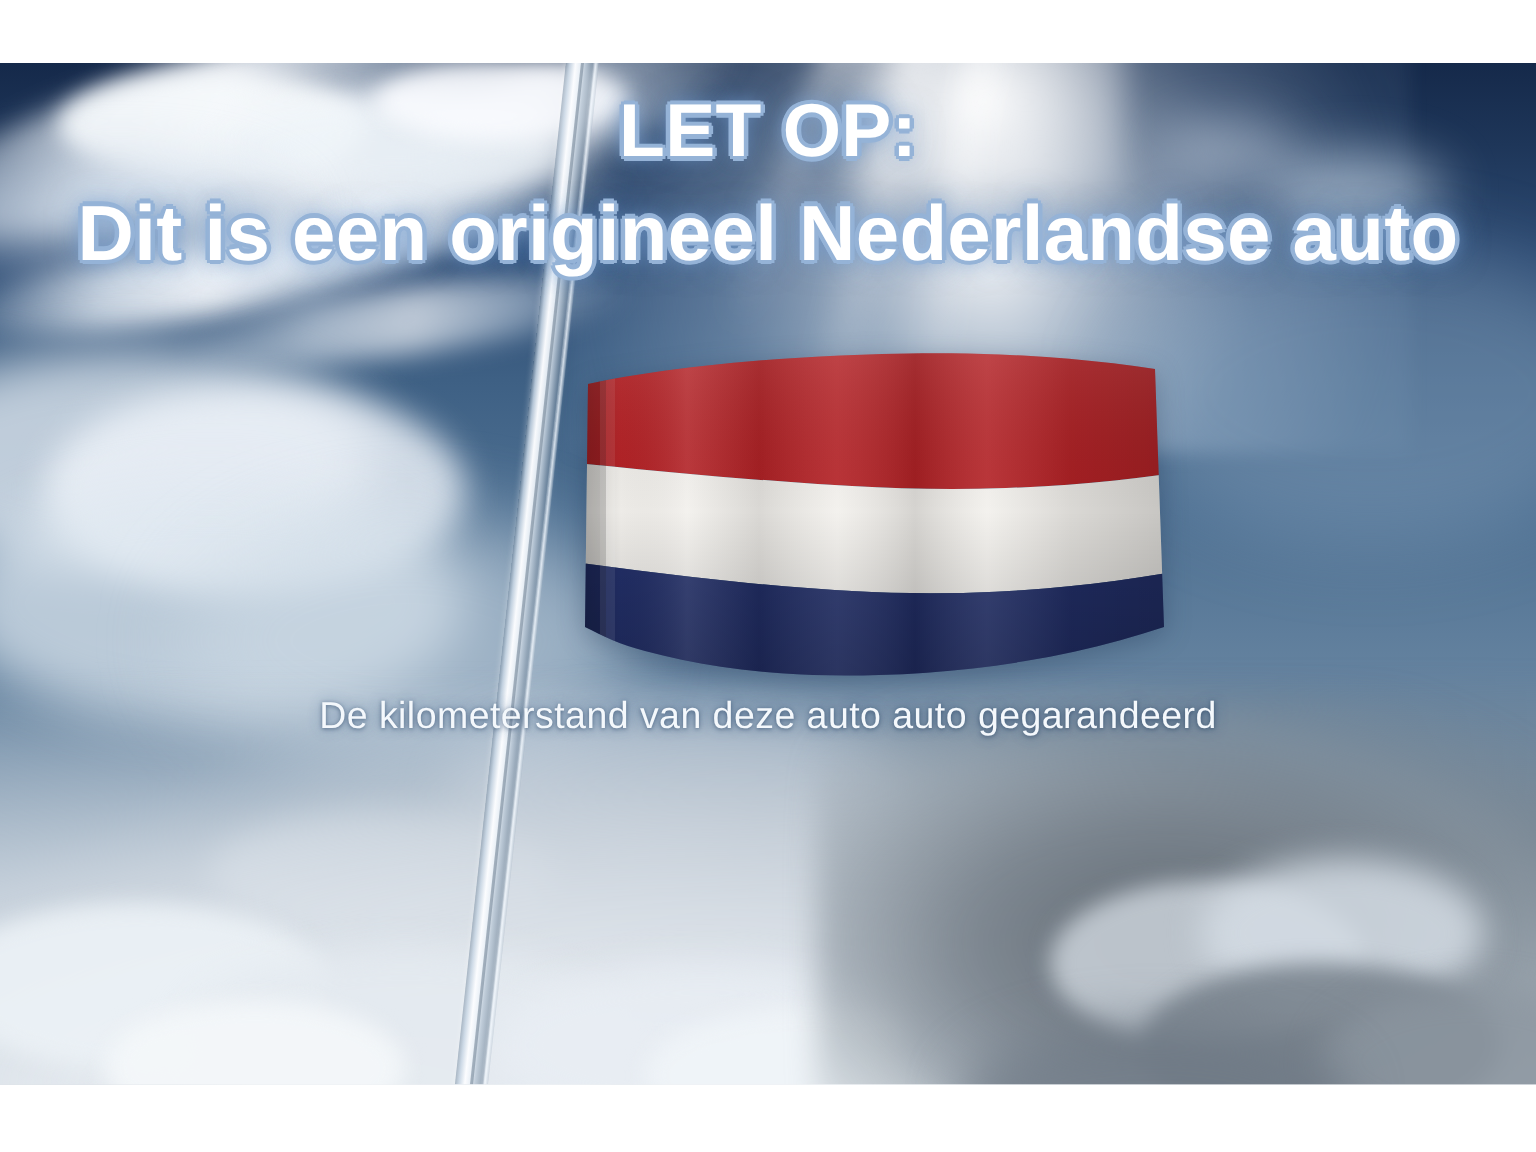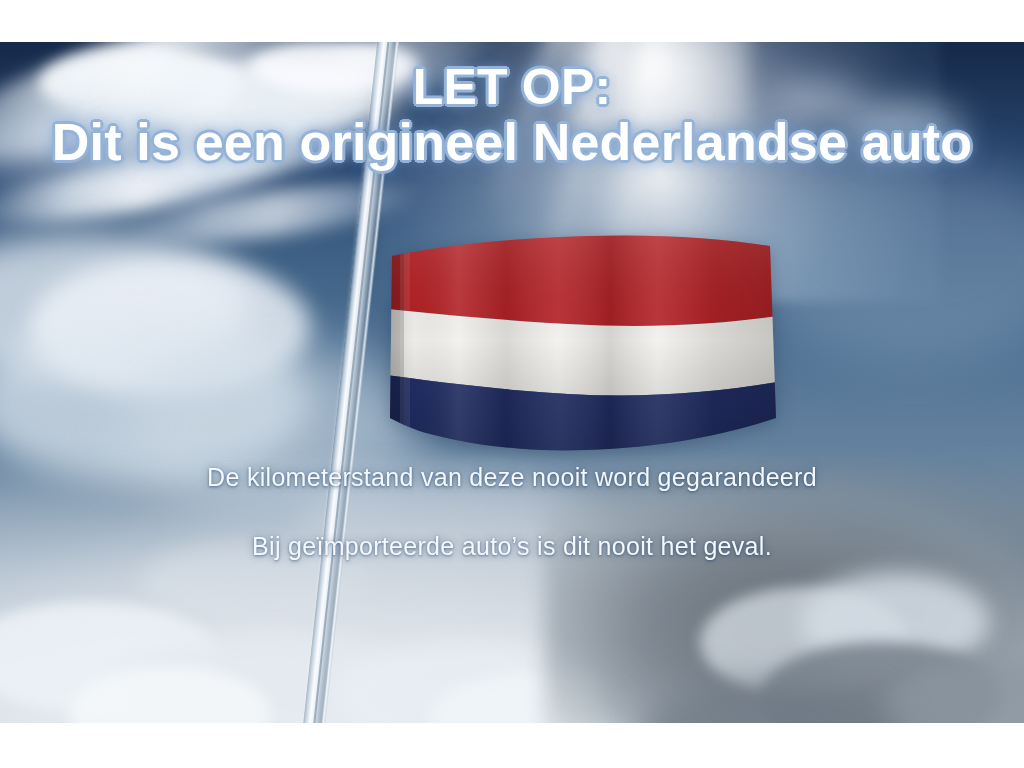--- a/index.html
+++ b/index.html
@@ -239,21 +239,21 @@
       -2px  2px 0 #95b3d7,
        2px  2px 0 #95b3d7,
       -3px  0   0 #95b3d7,
        3px  0   0 #95b3d7,
        0   -3px 0 #95b3d7,
        0    3px 0 #95b3d7,
        0 0 12px rgba(120,160,210,0.85),
        0 0 22px rgba(90,140,200,0.55);
   }
   #headline-1 { font-size: 50px; }
-  #headline-2 { font-size: 52px; margin-top: 0; }
+  #headline-2 { font-size: 52px; margin-top: 14px; }
 
   
   #body-copy {
     position: absolute;
     left: 0;
     top: 460px;
     width: 1024px;
     text-align: center;
     pointer-events: none;
   }
@@ -393,21 +393,20 @@
     </div>
 
   </div>
 
   <div id="headline">
     <span class="headline-line" id="headline-1">LET OP:</span>
     <span class="headline-line" id="headline-2">Dit is een origineel Nederlandse auto</span>
   </div>
 
   <div id="body-copy">
-    <span class="body-line">De kilometerstand van deze nooit word gegarandeerd</span>
+    <span class="body-line">De kilometerstand van deze auto auto gegarandeerd</span>
     <span class="body-gap"></span>
-    <span class="body-line">Bij geïmporteerde auto’s is dit nooit het geval.</span>
   </div>
 
   <div class="letterbox top"></div>
   <div class="letterbox bottom"></div>
 
 </div>
 
 </body></html>

